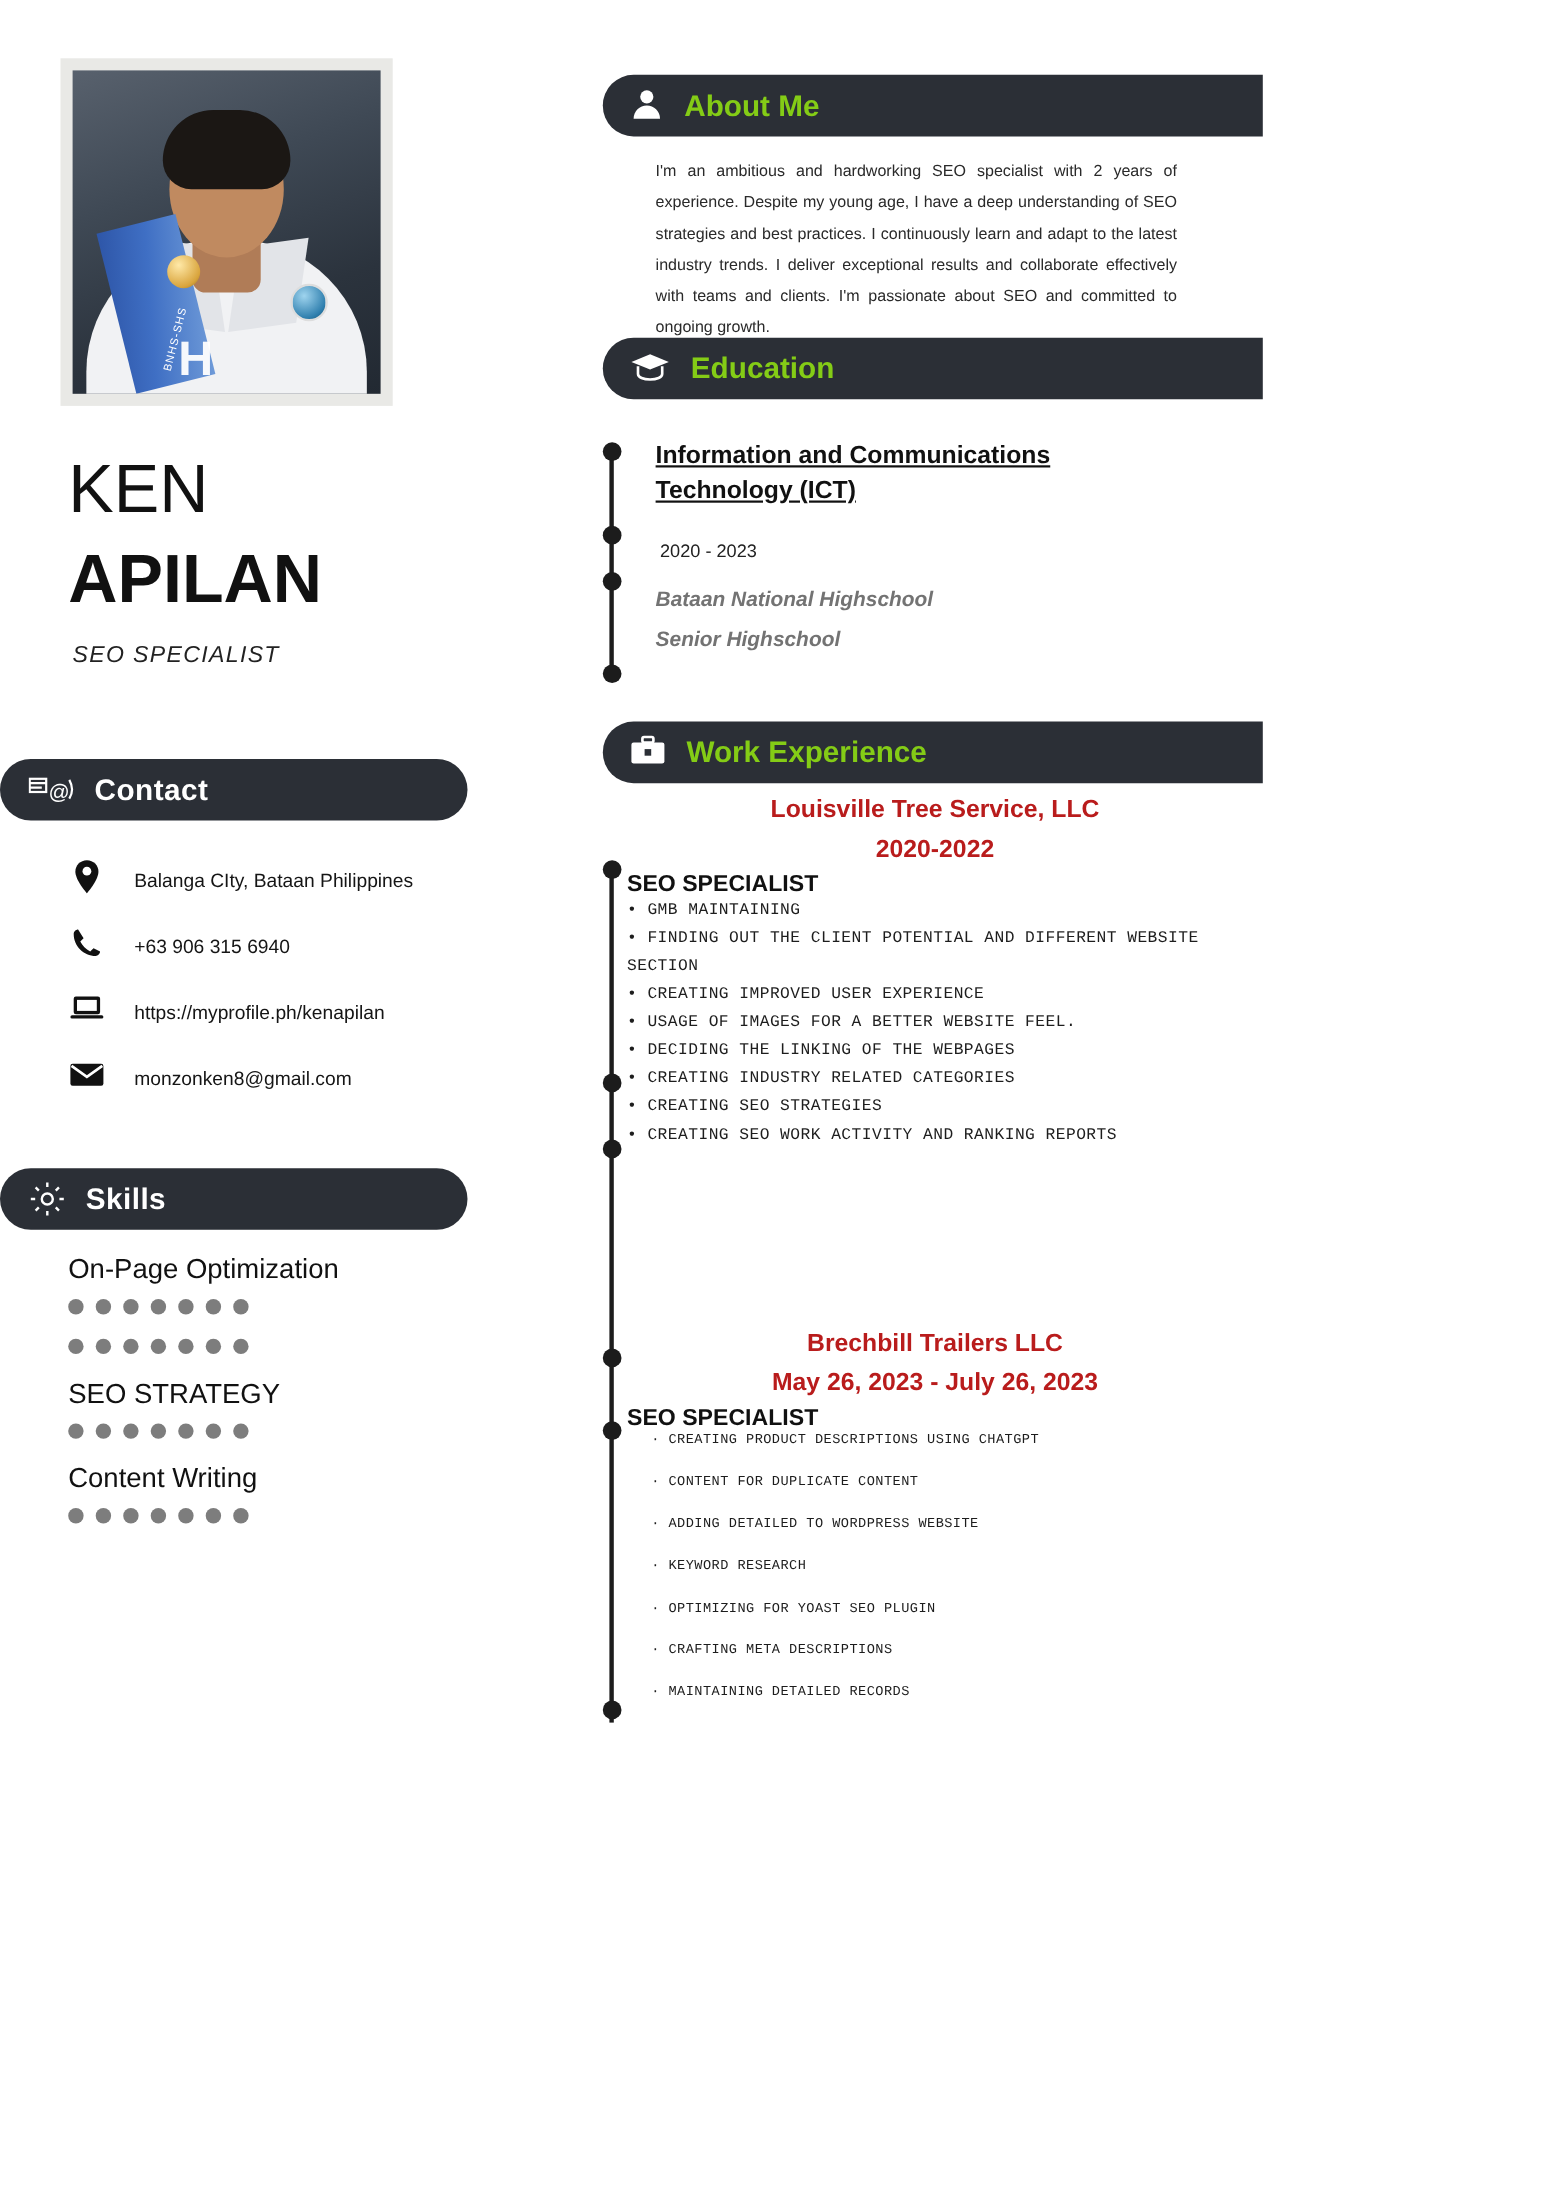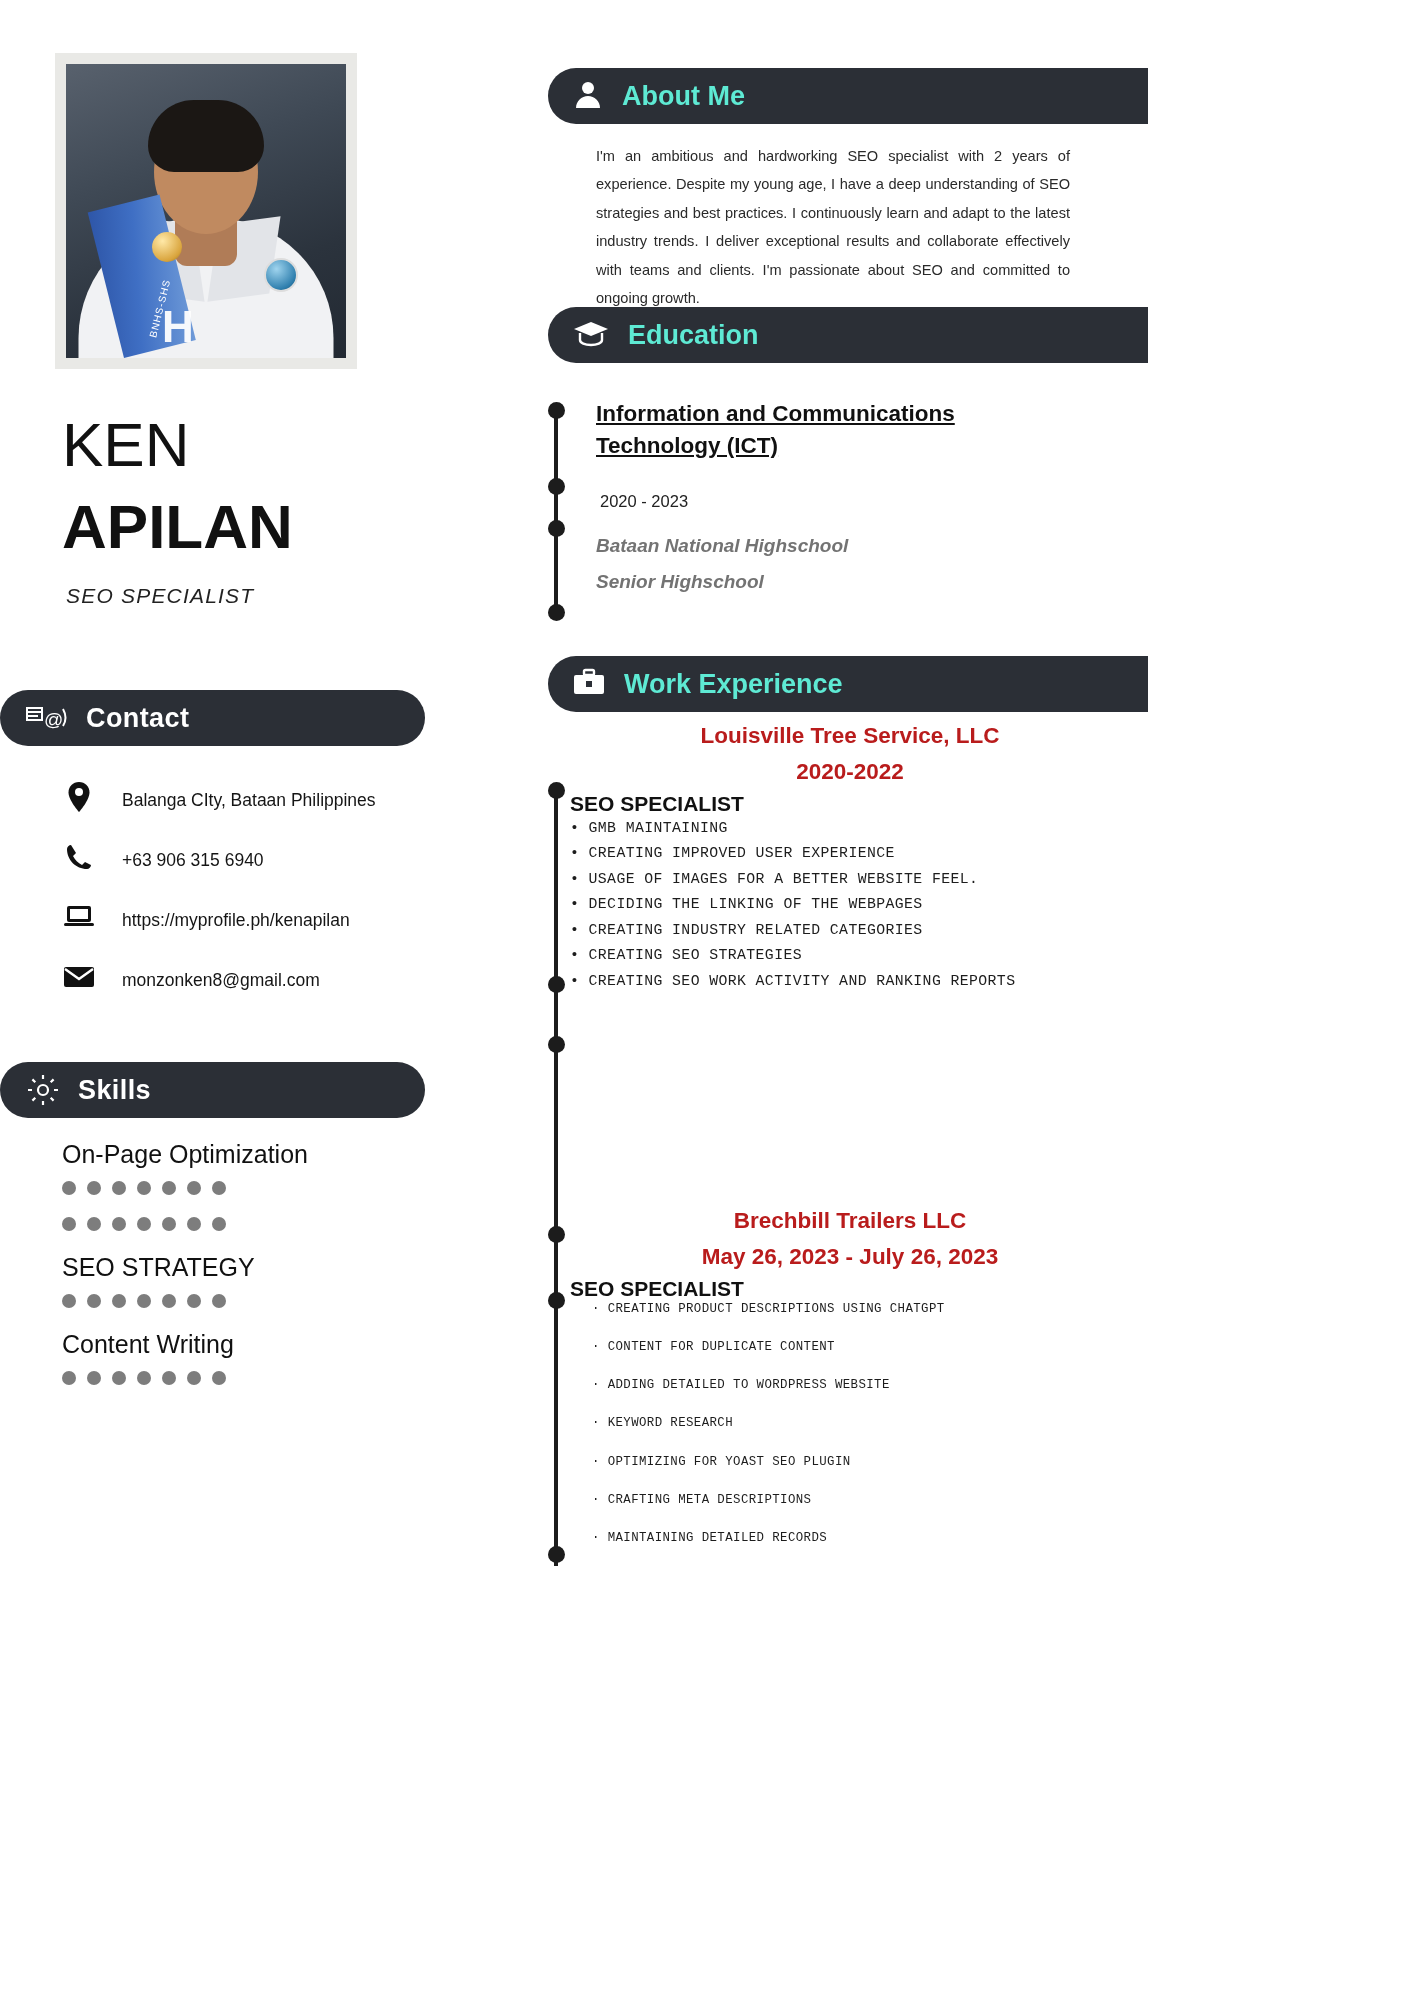--- a/index.html
+++ b/index.html
@@ -215,21 +215,21 @@
     left: 8px;
     background: #2b2f36;
     border-radius: 40px 0 0 40px;
     height: 56px;
     width: 600px;
     display: flex;
     align-items: center;
     padding-left: 24px;
     gap: 18px;
   }
-  .rpill .ptitle { color: #5eead4; font-size: 27px; font-weight: 700; }
+  .rpill .ptitle { color: #84cc16; font-size: 27px; font-weight: 700; }
 
   .about-pill { top: 68px; }
   .edu-pill   { top: 307px; }
   .work-pill  { top: 656px; }
 
   .about-text {
     position: absolute;
     left: 56px;
     top: 142px;
     width: 474px;
@@ -504,20 +504,21 @@
       <div class="tl-dot" style="top:506px;"></div>
       <div class="tl-dot" style="top:760px;"></div>
     </div>
 
     <div class="job" style="top:718px;">
       <div class="job-company">Louisville Tree Service, LLC</div>
       <div class="job-company">2020-2022</div>
       <div class="job-role">SEO SPECIALIST</div>
       <ul class="job-bullets">
         <li>• GMB MAINTAINING</li>
+        <li>• FINDING OUT THE CLIENT POTENTIAL AND DIFFERENT WEBSITE SECTION</li>
         <li>• CREATING IMPROVED USER EXPERIENCE</li>
         <li>• USAGE OF IMAGES FOR A BETTER WEBSITE FEEL.</li>
         <li>• DECIDING THE LINKING OF THE WEBPAGES</li>
         <li>• CREATING INDUSTRY RELATED CATEGORIES</li>
         <li>• CREATING SEO STRATEGIES</li>
         <li>• CREATING SEO WORK ACTIVITY AND RANKING REPORTS</li>
       </ul>
     </div>
 
     <div class="job" style="top:1203px;">

